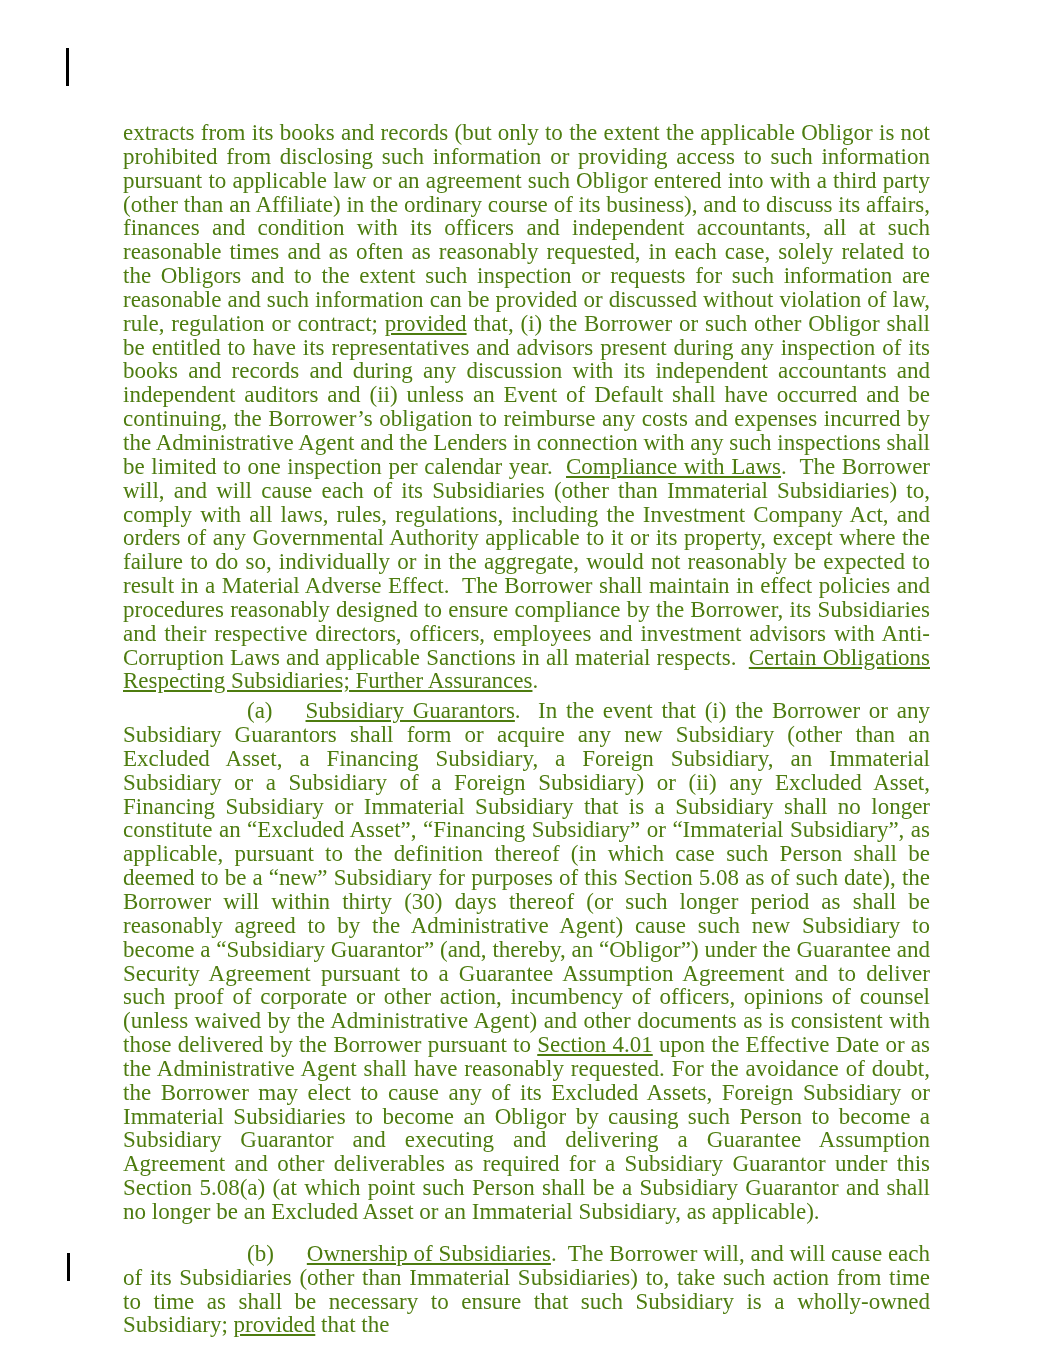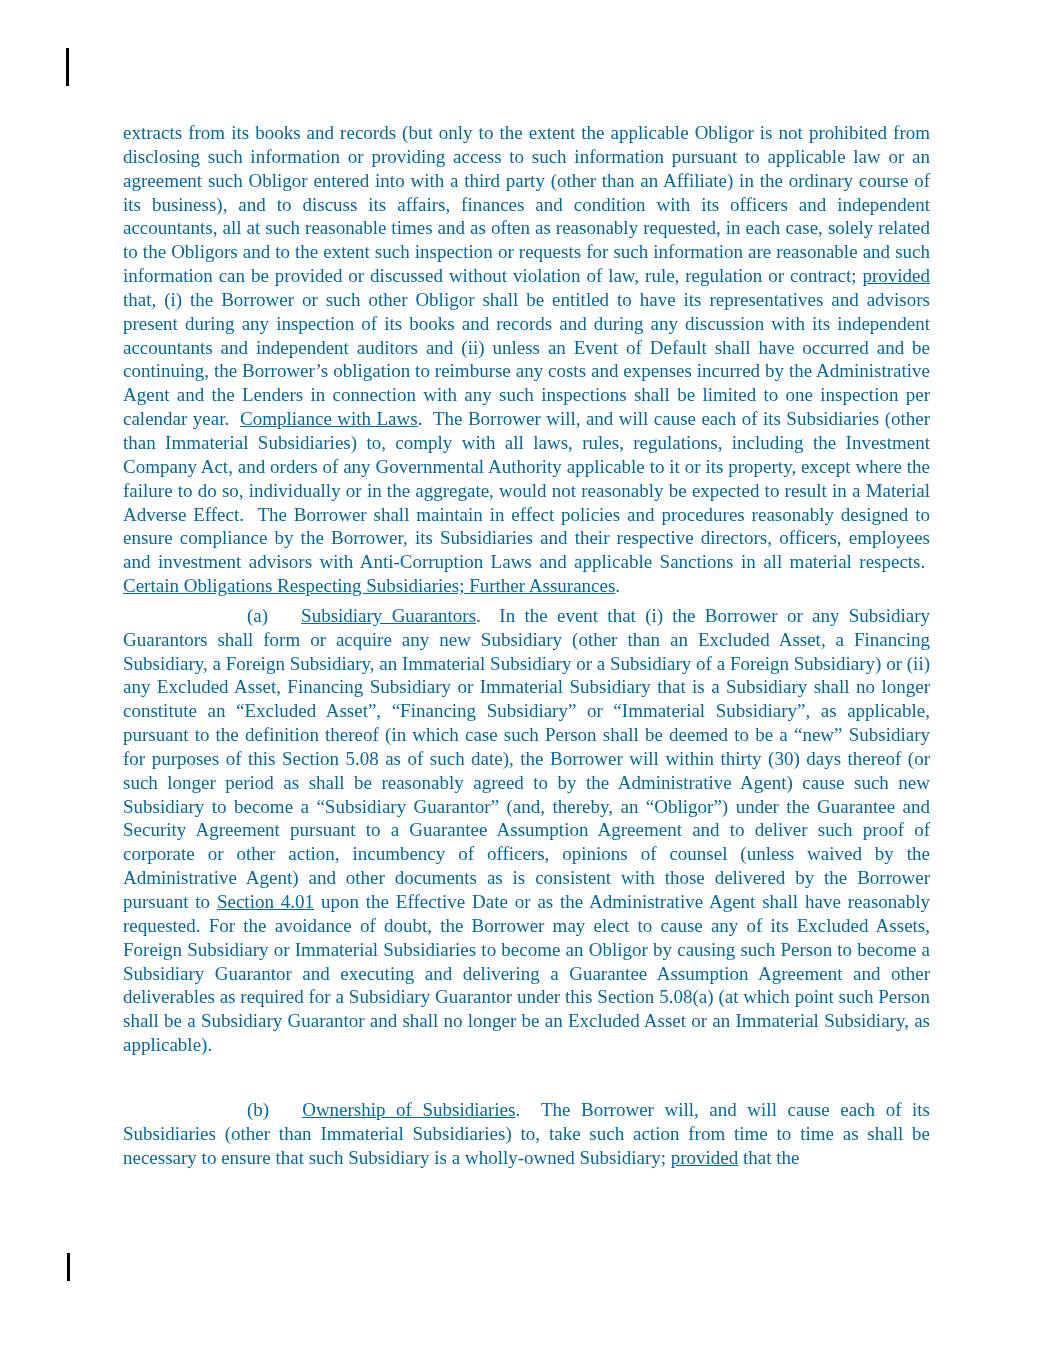--- a/index.html
+++ b/index.html
@@ -20,29 +20,29 @@
     width: 3px;
     background: #000000;
   }
   .change-bar.top { left: 66px; top: 48px; height: 38px; }
   .change-bar.bottom { left: 67px; top: 1253px; height: 28px; }
   .content {
     position: absolute;
     left: 123px;
     top: 0;
     width: 807px;
-    font-size: 19px;
+    font-size: 23px;
     line-height: 23.85px;
     text-align: justify;
-    color: #0369a1;
+    color: #4d7c0f;
   }
   .content p { margin: 0; }
   .content p.p1 { margin-top: 121px; }
   .content p.p2 { margin-top: 6px; text-indent: 124px; }
-  .content p.p3 { margin-top: 41px; text-indent: 124px; }
+  .content p.p3 { margin-top: 18px; text-indent: 124px; }
   .u { text-decoration: underline; }
   .tab { display: inline-block; width: 33px; }
   .footer {
     position: absolute;
     right: 105px;
     top: 1251px;
     font-size: 21px;
     font-weight: bold;
     white-space: nowrap;
   }

